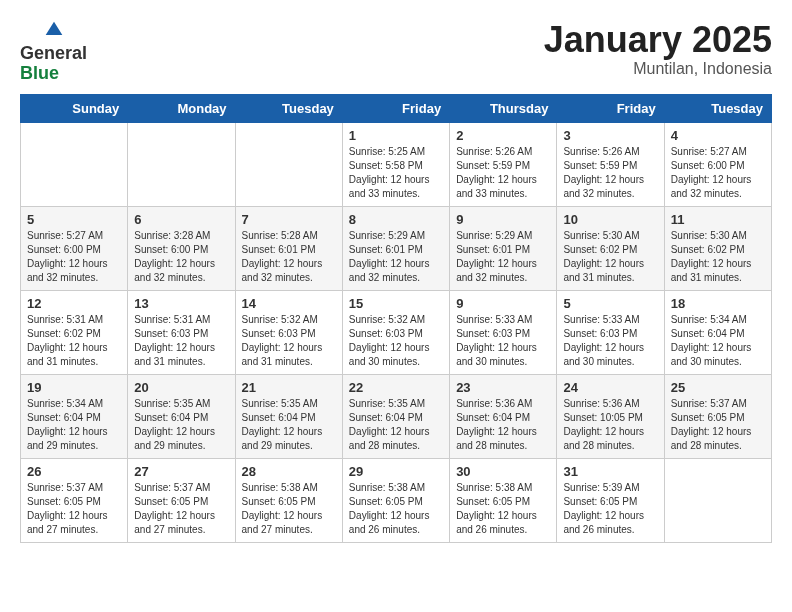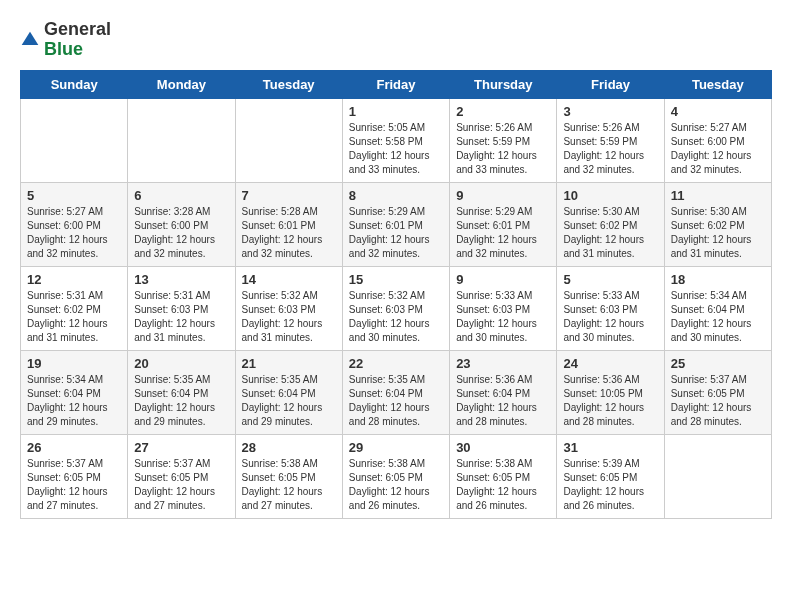--- a/index.html
+++ b/index.html
@@ -13,20 +13,21 @@
     .header {
       display: flex;
       justify-content: space-between;
       align-items: flex-start;
       margin-bottom: 10px;
     }
     .logo {
       display: flex;
       align-items: center;
       gap: 4px;
+      flex-direction: column;
     }
     .logo-text {
       font-size: 18px;
       font-weight: bold;
       line-height: 1.1;
     }
     .logo-general { color: #333; }
     .logo-blue { color: #15803d; }
     .logo-icon {
       width: 20px;
@@ -46,21 +47,21 @@
       color: #555;
     }
     .calendar {
       width: 100%;
       border-collapse: collapse;
       border: 1px solid #ccc;
     }
     .calendar th {
       background-color: #1a5fa8;
       color: #fff;
-      text-align: center;
+      text-align: right;
       padding: 6px 8px;
       font-size: 13px;
       border: 1px solid #1a5fa8;
     }
     .calendar td {
       border: 1px solid #ccc;
       vertical-align: top;
       padding: 5px 6px;
       width: 107px;
       min-height: 80px;
@@ -95,20 +96,24 @@
 <div class="header">
   <div class="logo">
     <svg class="logo-icon" viewBox="0 0 24 24">
       <polygon points="12,2 22,18 2,18" fill="#1a5fa8"></polygon>
     </svg>
     <div class="logo-text">
       <span class="logo-general">General</span><br>
       <span class="logo-blue">Blue</span>
     </div>
   </div>
+  <div class="title-block">
+    <div class="month-title">January 2025</div>
+    <div class="location">Muntilan, Indonesia</div>
+  </div>
 </div>
 
 <table class="calendar">
   <thead>
     <tr>
     <th>Sunday</th>
         <th>Monday</th>
         <th>Tuesday</th>
         <th>Friday</th>
         <th>Thursday</th>
@@ -116,21 +121,21 @@
         <th>Tuesday</th>
       </tr>
   </thead>
   <tbody id="calendar-body">
   <tr>
         <td class="empty-cell"></td>
         <td class="empty-cell"></td>
         <td class="empty-cell"></td>
         <td>
           <span class="day-num">1</span>
-          <div class="day-info">Sunrise: 5:05 AM
+          <div class="day-info">Sunrise: 5:25 AM
 Sunset: 5:58 PM
 Daylight: 12 hours
 and 33 minutes.</div>
         </td>
         <td>
           <span class="day-num">2</span>
           <div class="day-info">Sunrise: 5:26 AM
 Sunset: 5:59 PM
 Daylight: 12 hours
 and 33 minutes.</div>

